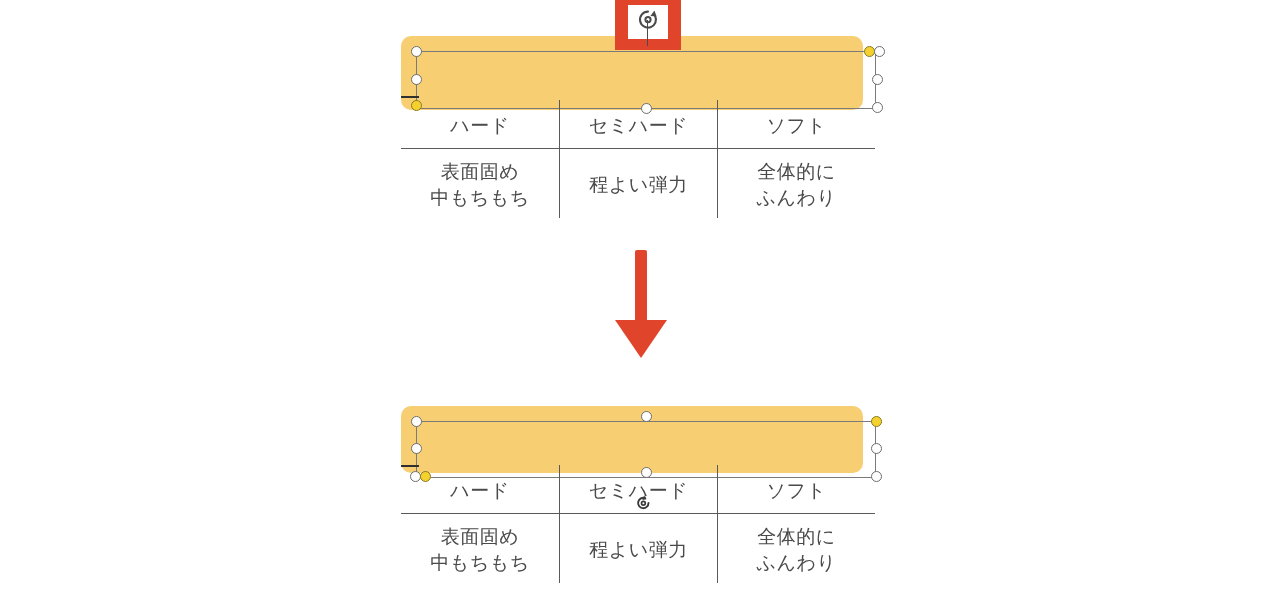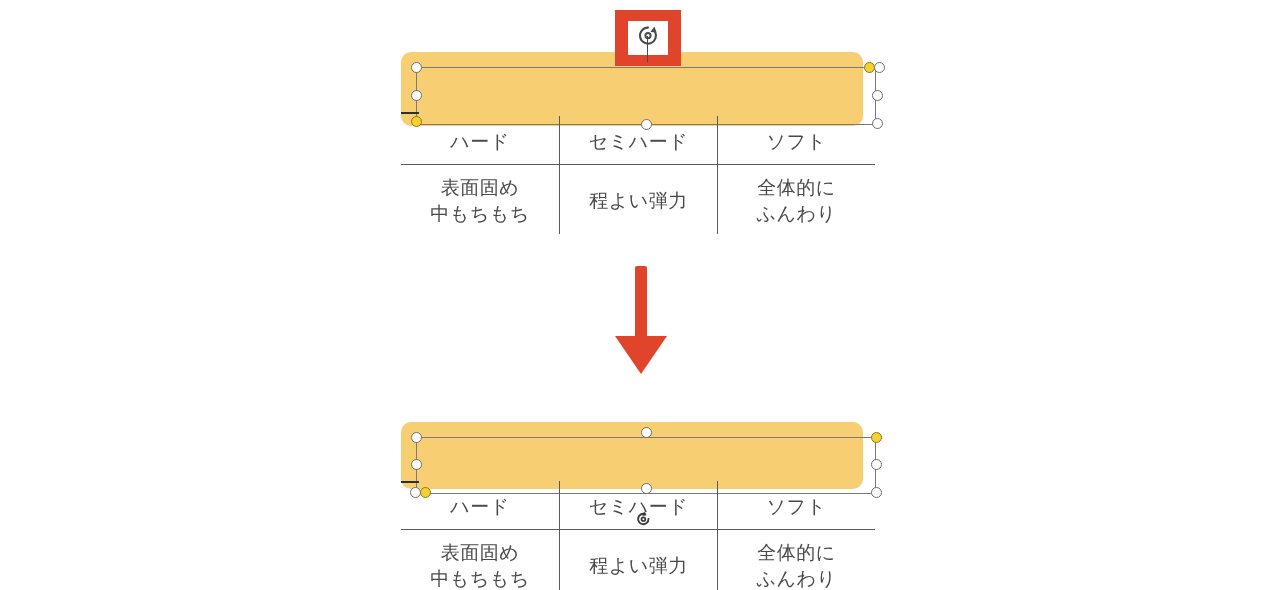--- a/index.html
+++ b/index.html
@@ -4,21 +4,21 @@
 <title>shape-rotation-demo</title>
 <style>
   html,body{margin:0;padding:0;}
   body{
     width:1280px;height:590px;
     background:#ffffff;
     font-family:"DejaVu Sans","Liberation Sans",sans-serif;
     overflow:hidden;
     position:relative;
   }
-  .stage{position:absolute;left:0;top:16px;width:1280px;height:500px;}
+  .stage{position:absolute;left:0;top:0;width:1280px;height:500px;}
 
   
   .panel{position:absolute;}
 
   
   .orange-shape{
     position:absolute;
     background:#F8CE73;
     border-radius:10px;
   }

